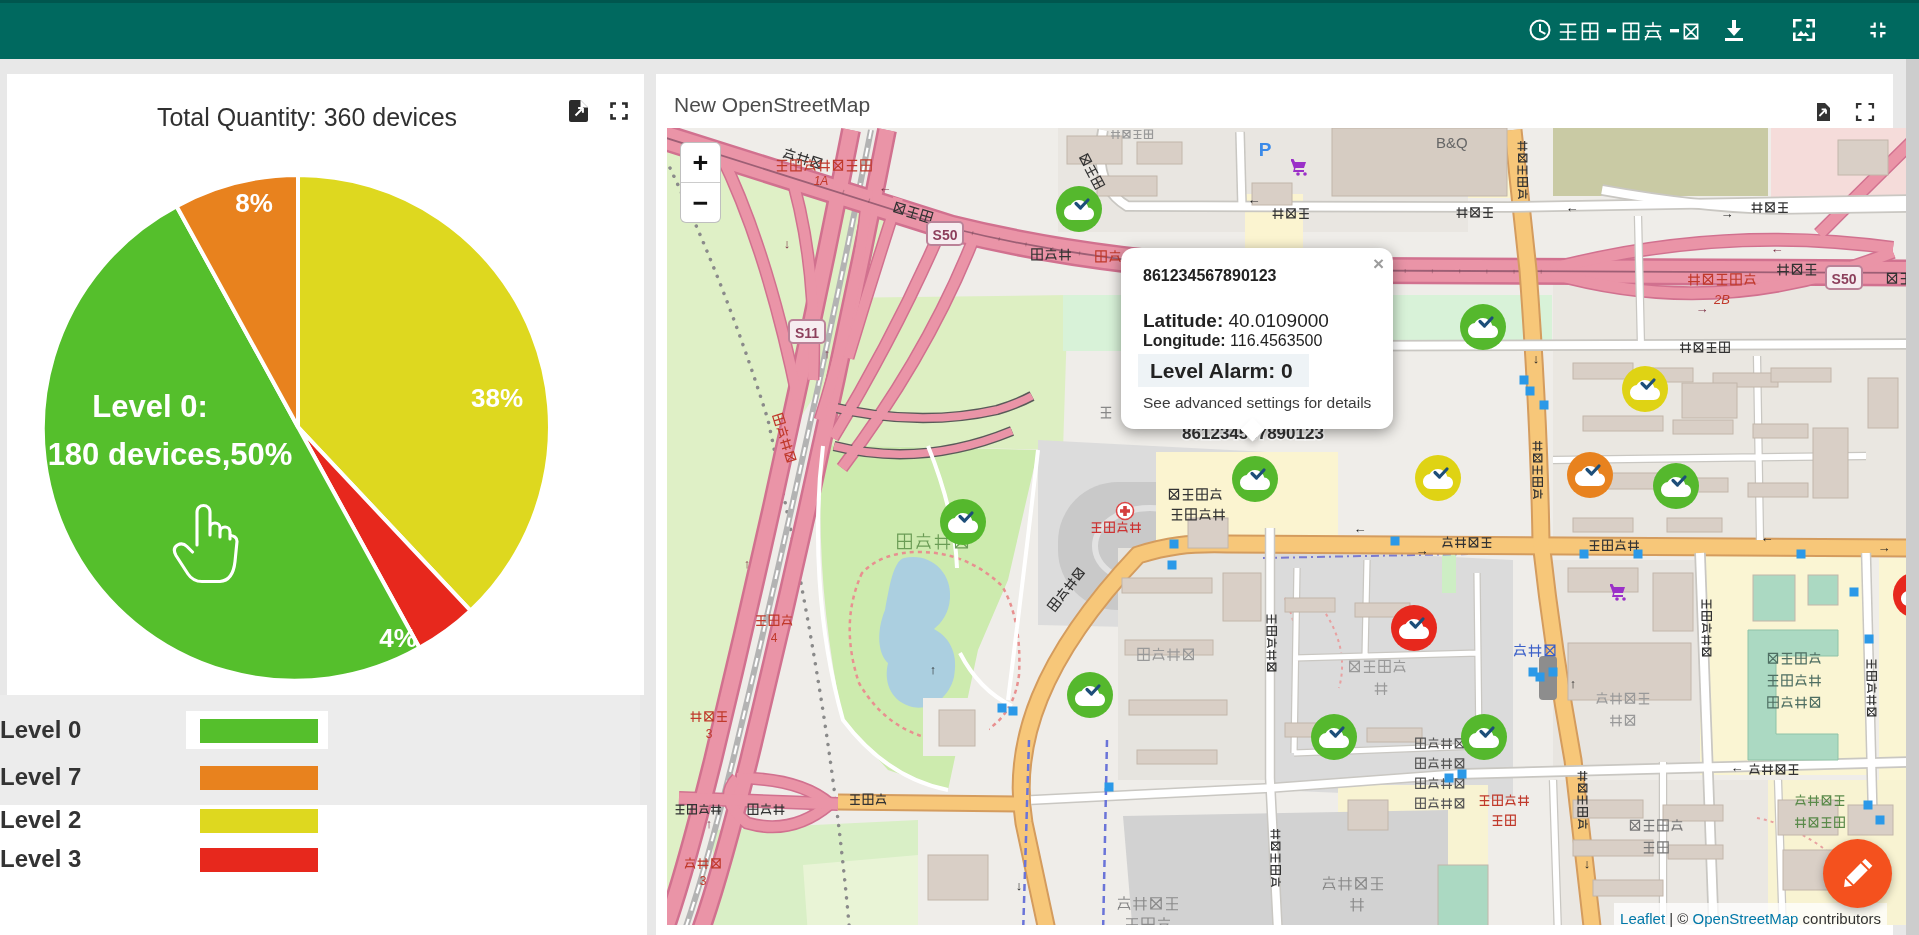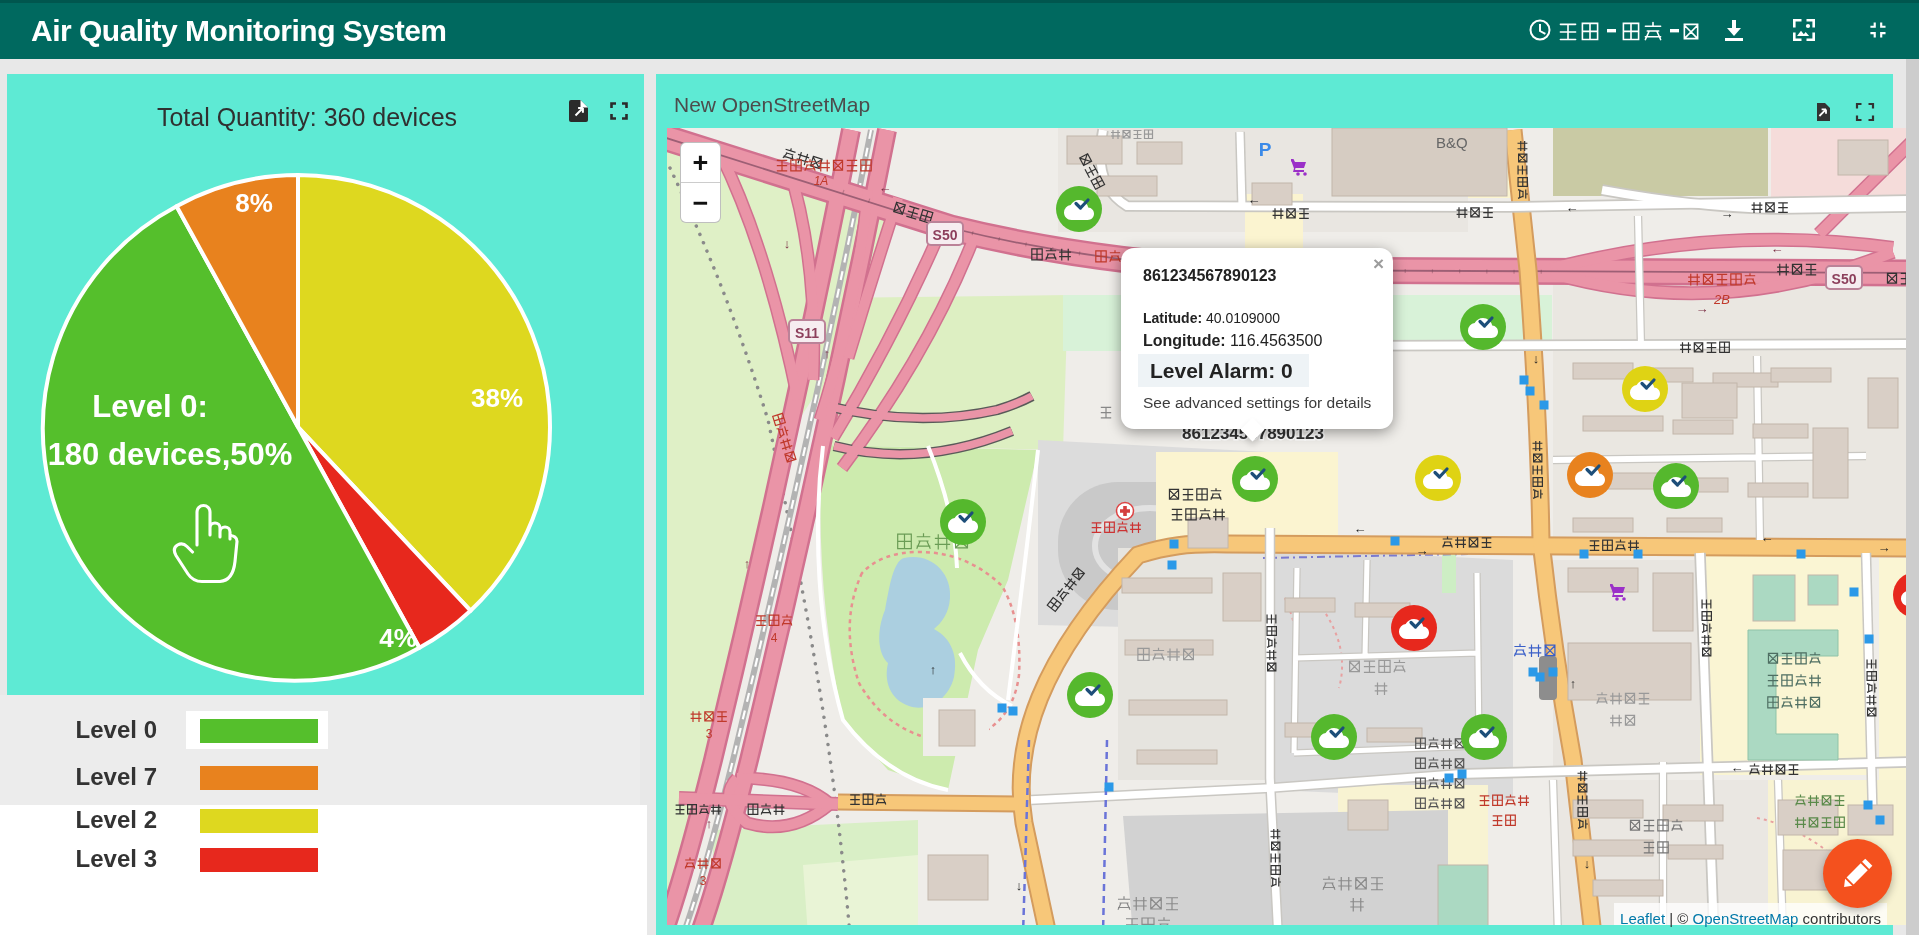--- a/index.html
+++ b/index.html
@@ -1,48 +1,47 @@
 <!DOCTYPE html>
 <html><head><meta charset="utf-8"><style>
 *{margin:0;padding:0;box-sizing:border-box}
 html,body{width:1919px;height:935px;overflow:hidden;font-family:"Liberation Sans",sans-serif;background:#e9e9e9}
 #hdr{position:absolute;left:0;top:0;width:1919px;height:59px;background:#00695f;border-top:3px solid #00564e;box-shadow:0 3px 6px rgba(0,0,0,.18)}
 #hdr h1{position:absolute;left:31px;top:50%;transform:translateY(-50%);color:#fff;font-size:30px;font-weight:bold;letter-spacing:-0.5px}
 #main{position:absolute;left:0;top:59px;width:1919px;height:876px;background:#e8e8e8}
-.card{position:absolute;background:#5eead4}
+.card{position:absolute;background:#ffffff}
 #lcard{left:7px;top:15px;width:637px;height:621px}
 #lbot{position:absolute;left:0;top:746px;width:647px;height:130px;background:#fff}
 #rcard{left:656px;top:15px;width:1237px;height:861px}
 #rtitle{position:absolute;left:18px;top:19px;font-size:21px;color:#4c4c4c}
 #mapwrap{position:absolute;left:11px;top:54px;width:1241px;height:797px;overflow:hidden;background:#efede9}
 #zoomctl{position:absolute;left:24px;top:68px;width:41px;height:81px;background:#fff;border:1px solid rgba(0,0,0,.25);border-radius:6px;z-index:30}
 #zoomctl .zb{width:100%;height:40px;text-align:center;color:#111;font-weight:bold}
 #zoomctl .zb:first-child{border-bottom:1px solid #ccc}
 #zoomctl .zb span{font-size:27px;line-height:40px}
 #popup{position:absolute;left:465px;top:174px;width:272px;height:181px;background:#fff;border-radius:13px;box-shadow:0 3px 14px rgba(0,0,0,.4);z-index:40;color:#222}
 #popup .tip{position:absolute;left:123px;top:172.5px;width:17px;height:17px;background:#fff;transform:rotate(45deg);box-shadow:3px 3px 6px rgba(0,0,0,.15)}
 #popup .x{position:absolute;right:9px;top:5px;font-size:19px;color:#9c9c9c;font-weight:bold}
 #popup .t{position:absolute;left:22px;top:19px;font-size:16px;font-weight:bold}
-#popup .l1{position:absolute;left:22px;top:62px;font-size:14px}
+#popup .l1{position:absolute;left:22px;top:62px;font-size:19px}
 #popup .l2{position:absolute;left:22px;top:84px;font-size:16px}
 #popup .la{position:absolute;left:17px;top:106px;width:171px;height:33px;background:#eef3f6;font-size:21px;font-weight:bold;line-height:33px;padding-left:12px;white-space:nowrap}
 #popup .sa{position:absolute;left:22px;top:146px;font-size:15.5px;color:#3c3c3c;white-space:nowrap}
 #fab{position:absolute;left:1167px;top:765px;width:69px;height:69px;border-radius:50%;background:#f4511e;z-index:35;box-shadow:0 3px 8px rgba(0,0,0,.3)}
 #attr{position:absolute;right:6px;bottom:10px;height:22px;line-height:21px;background:rgba(255,255,255,.75);padding:5px 6px;font-size:15px;color:#333;z-index:25;white-space:nowrap}
 #attr b{color:#0078A8;font-weight:normal}
 #sbar{position:absolute;left:1906px;top:0;width:13px;height:876px;background:#cdcdcd}
 #legend{position:absolute;left:0;top:636px;width:640px;height:110px;background:#ececec;z-index:2}
-.ltxt{position:absolute;font-size:24px;font-weight:bold;color:#333;width:157px;text-align:right}
+.ltxt{position:absolute;font-size:24px;font-weight:bold;color:#333;width:157px;}
 .lbar{position:absolute;left:200px;width:118px;height:24px}
 #lhl{position:absolute;left:186px;top:16px;width:142px;height:38px;background:#fff;z-index:1}
 .lrow{z-index:2}
 </style>
 </head><body>
 <div id="hdr">
-    <h1>Air Quality Monitoring System</h1>
 <svg width="400" height="58" viewBox="0 0 400 58" style="position:absolute;right:0;top:-4px" fill="none" stroke="#fff">
  <g transform="translate(21,31)">
   <circle r="9.5" stroke-width="2"></circle>
         <path d="M0,-5 L0,1 L4.5,3.5" stroke-width="2" stroke-linecap="square"></path>
  </g>
  <g transform="translate(215,31)" stroke="none" fill="#fff">
   <path d="M-2,-10 h4 v8 h5 l-7,8 -7,-8 h5 z"></path>
         <rect x="-9" y="8" width="18" height="3"></rect>
  </g>
  <g transform="translate(285,31)" stroke="none" fill="#fff">

